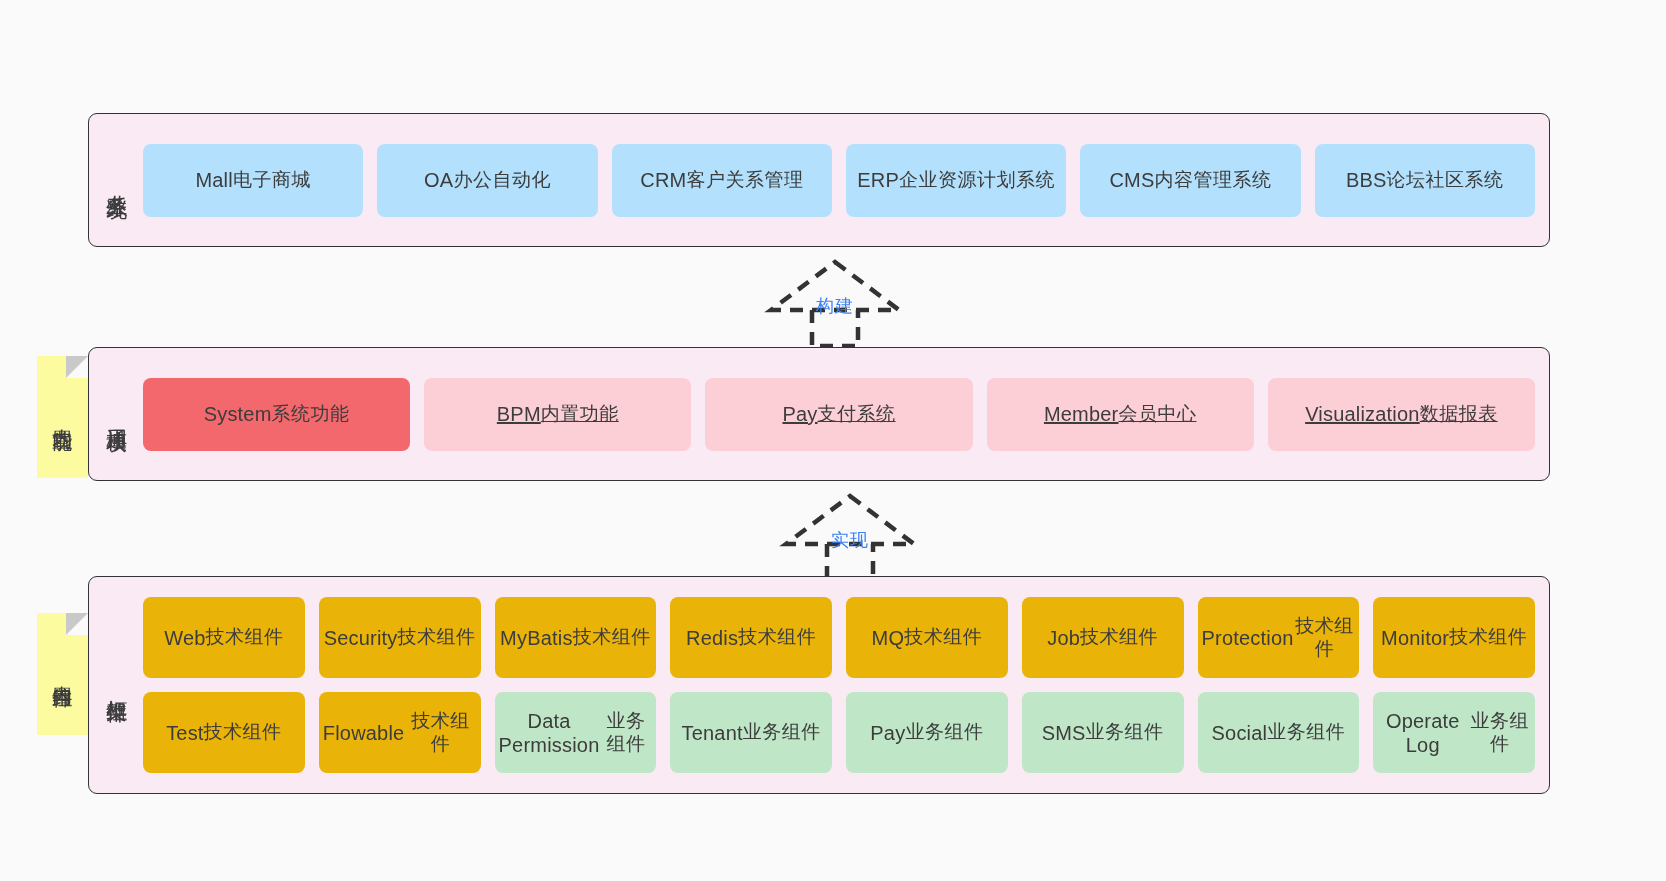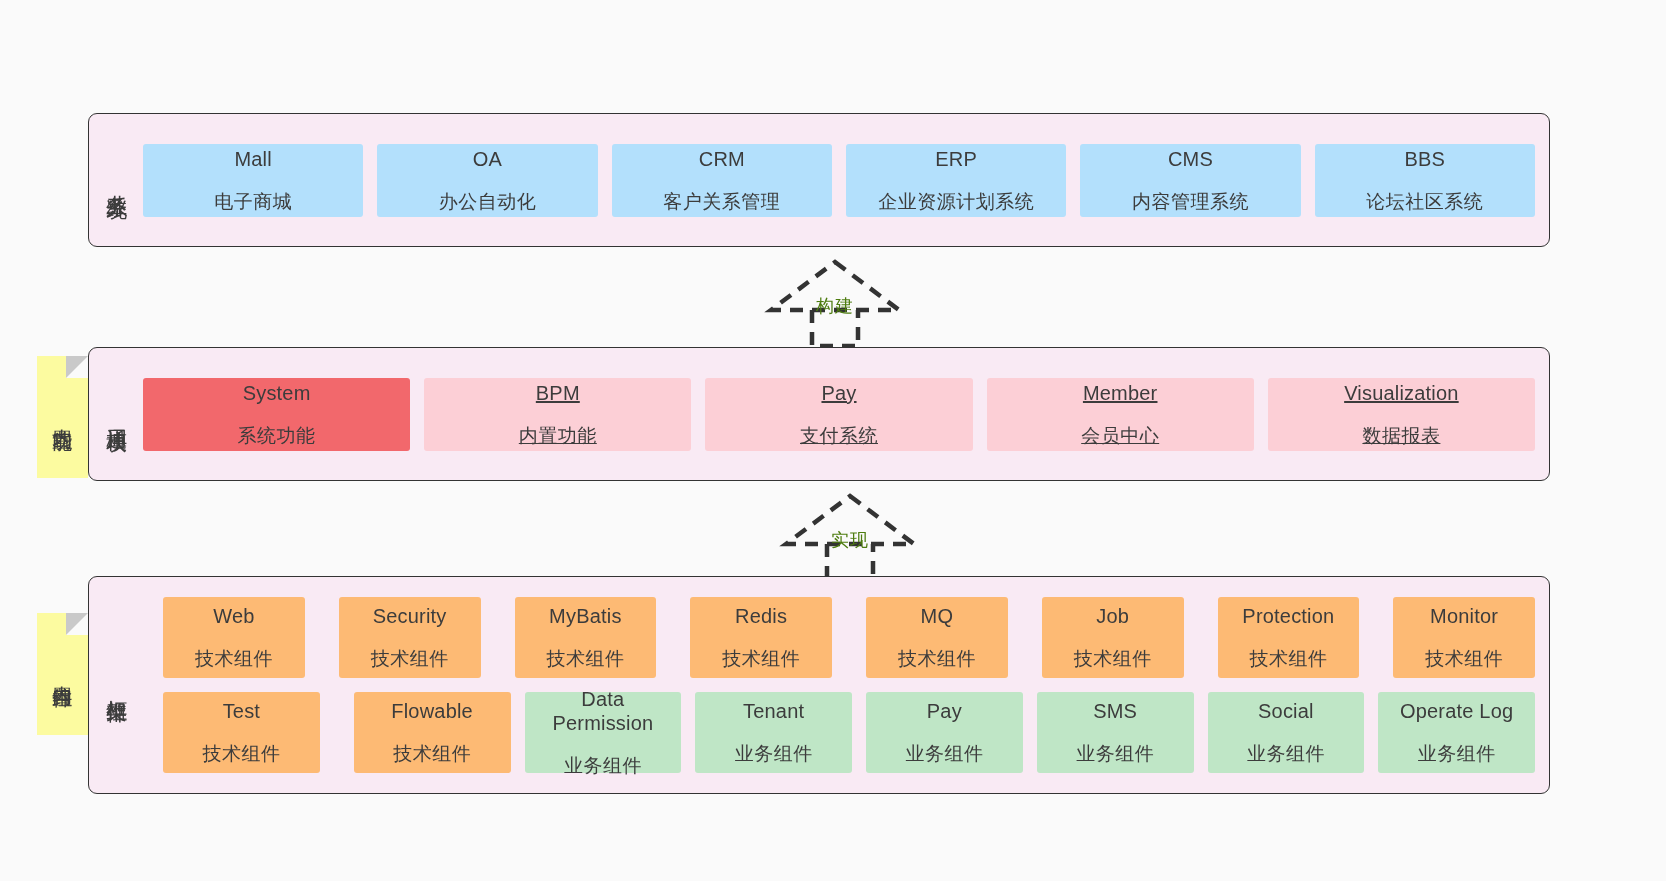--- a/index.html
+++ b/index.html
@@ -55,44 +55,43 @@
 
   .row {
     display: flex;
     gap: 14px;
     align-items: stretch;
   }
 
   
   .card {
     flex: 1 1 0;
-    border-radius: 3px;
-    display: flex;
-    flex-direction: column;
+    border-radius: 8px;
+    display: flex;
+    flex-direction: row;
     align-items: center;
     justify-content: center;
     text-align: center;
     padding: 6px 4px;
     box-sizing: border-box;
     line-height: 1.2;
-    gap: 20px;
   }
   .card .en {
     font-size: 20px;
     letter-spacing: .2px;
   }
   .card .cn {
     font-size: 19px;
     letter-spacing: .5px;
   }
 
   .card.blue  { background: #b3e0fc; }
   .card.red   { background: #f2686c; }
   .card.pink  { background: #fccfd6; text-decoration: underline; }
-  .card.green { background: #fdba74; margin-left: 20px; }
+  .card.green { background: #eab308; }
   .card.lgreen{ background: #bfe6c6; }
 
   
   #layer-business { left: 88px;  top: 113px; width: 1462px; height: 134px; }
   #layer-business .card { height: 73px; }
 
   #layer-modules  { left: 88px;  top: 347px; width: 1462px; height: 134px; }
   #layer-modules .card { height: 73px; text-align: right; }
 
   #layer-framework{ left: 88px;  top: 576px; width: 1462px; height: 218px; }
@@ -134,21 +133,21 @@
     width: 150px;
     height: 92px;
   }
   .arrow svg { display: block; overflow: visible; }
   .arrow .label {
     position: absolute;
     left: 0; right: 0;
     top: 36px;
     text-align: center;
     font-size: 18px;
-    color: #4d7c0f;
+    color: #3b82f6;
     letter-spacing: 1px;
     background: transparent;
   }
   #arrow-build  { left: 760px; top: 258px; }
   #arrow-impl   { left: 775px; top: 492px; }
 </style>
 </head>
 <body>
 
 <div class="layer" id="layer-business">

